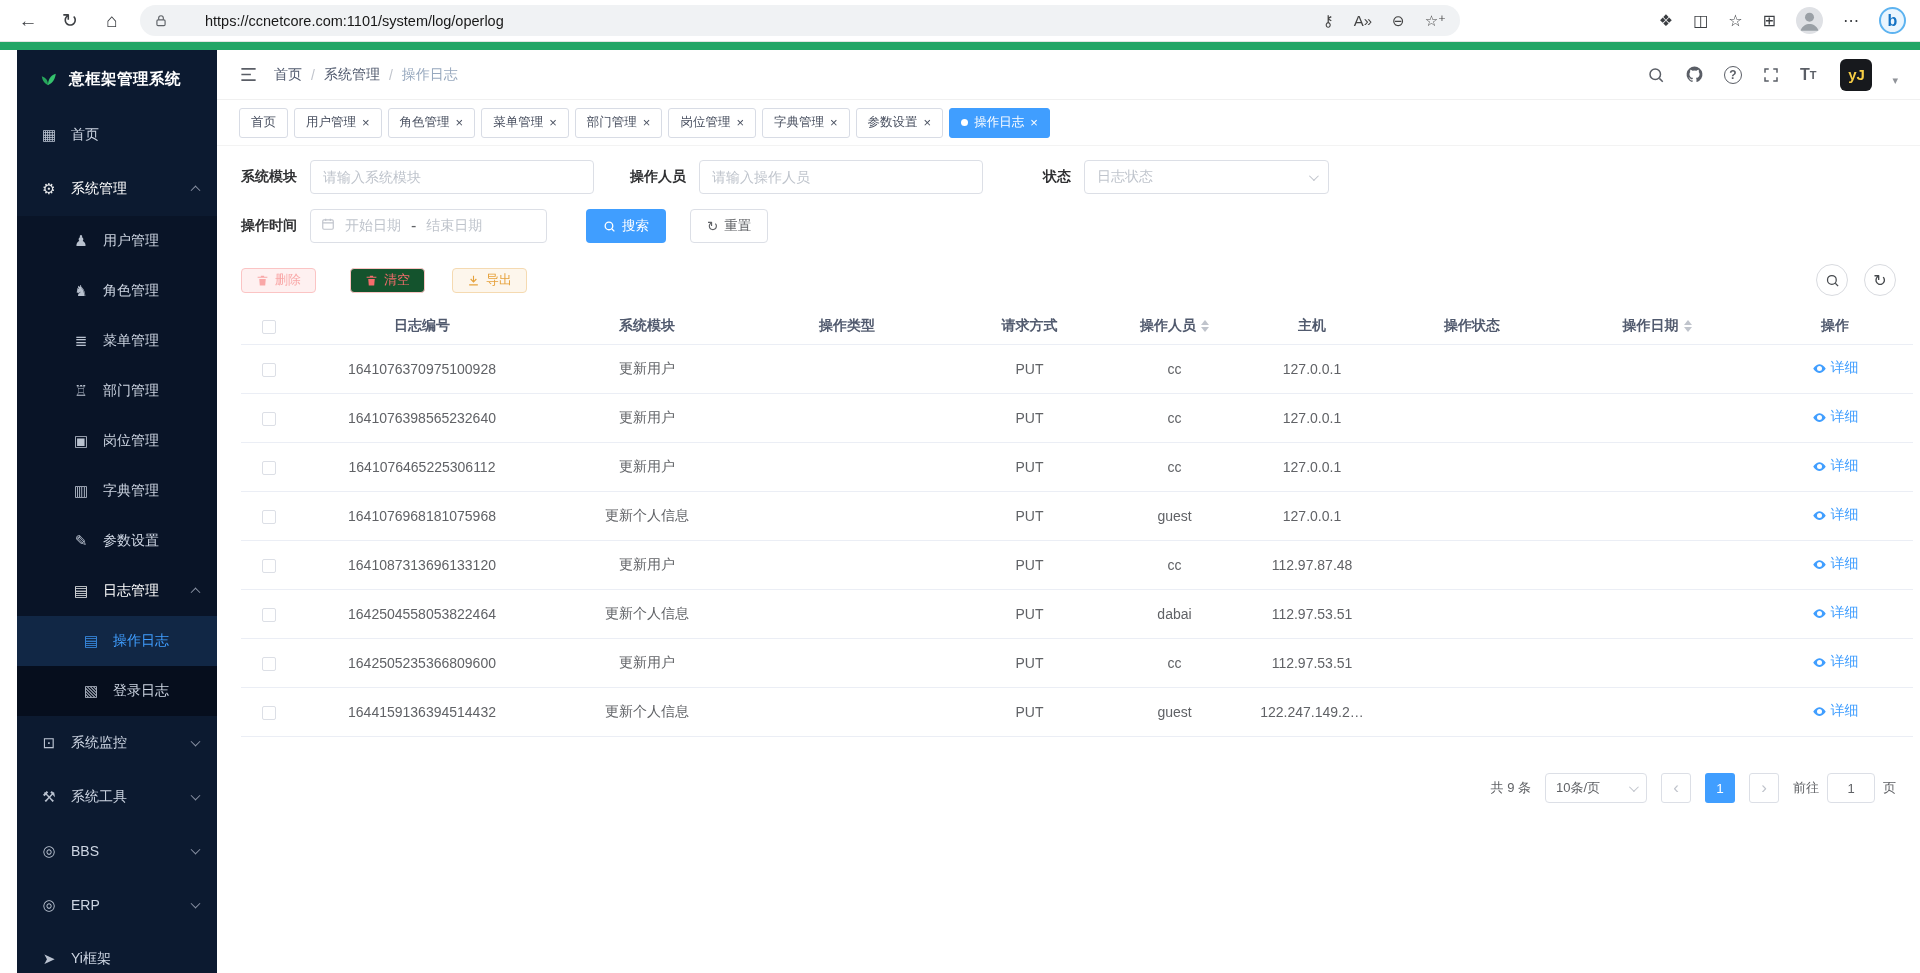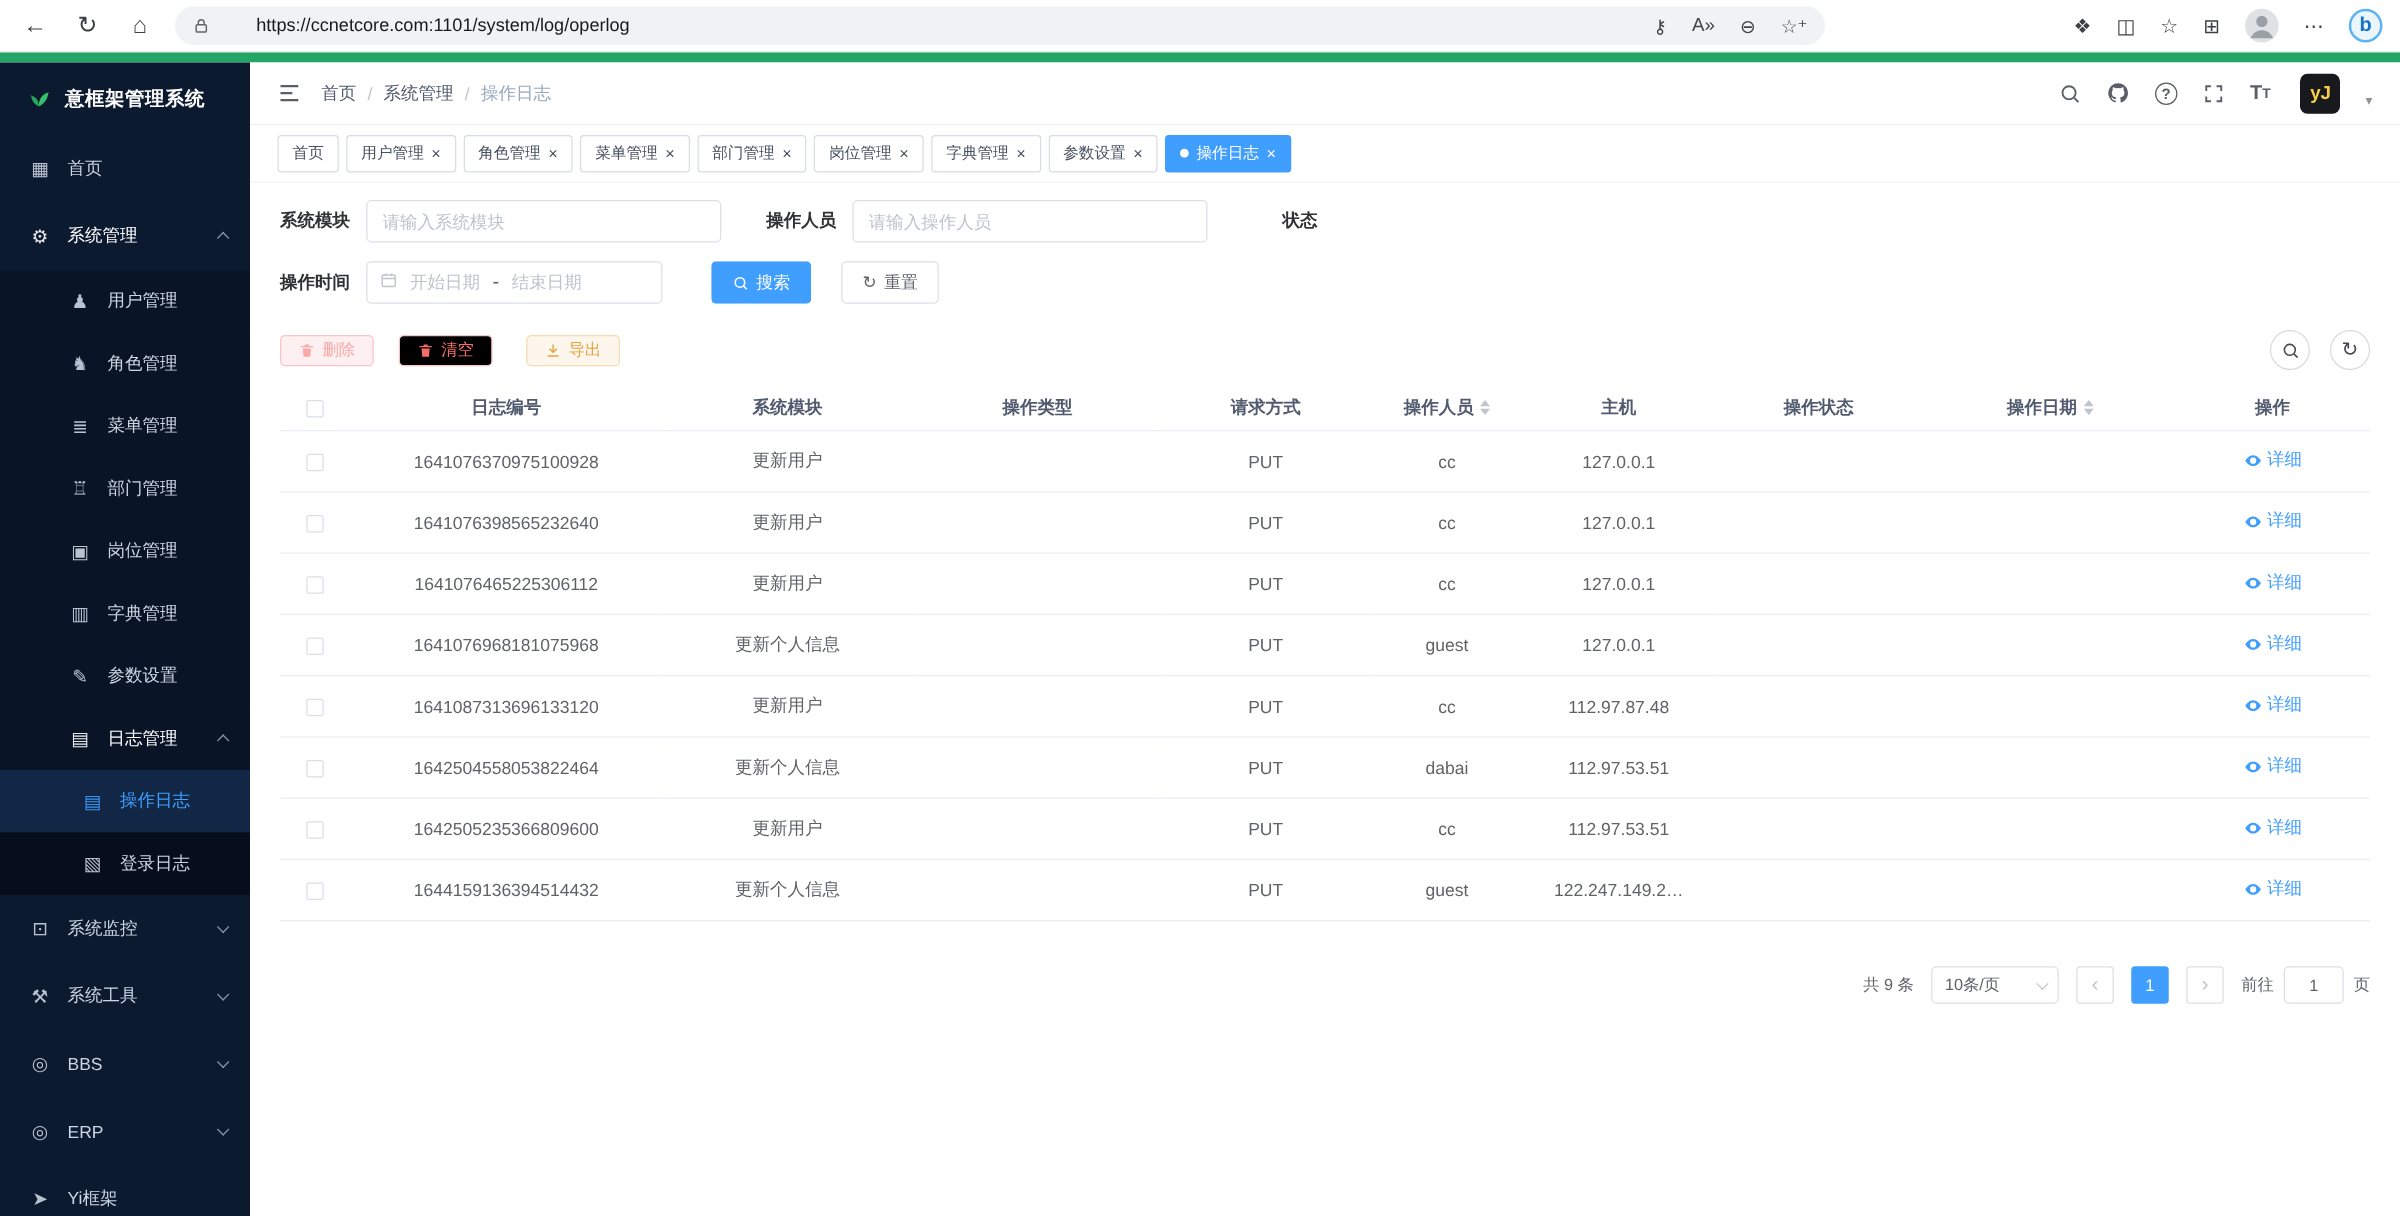--- a/index.html
+++ b/index.html
@@ -12,21 +12,21 @@
   .addr{width:1320px;height:31px;background:#f0f2f4;border-radius:16px;display:flex;align-items:center;padding:0 14px;margin-left:10px;color:#1f1f1f;}
   .addr .lock{color:#5f6368;display:flex;align-items:center;margin-right:9px;}
   .url{font-size:14.5px;color:#181818;flex:1;white-space:nowrap;overflow:hidden;margin-left:28px;}
   .addr-right{display:flex;align-items:center;gap:20px;color:#444;font-size:15px;}
   .chrome-right{display:flex;align-items:center;gap:20px;margin-left:18px;color:#3c3f43;font-size:16px;flex:1;justify-content:flex-end;padding-right:4px;}
   .chrome-right .cicon{cursor:pointer;}
   .avatar-circle{width:27px;height:27px;border-radius:50%;background:#dfe1e5;display:flex;align-items:center;justify-content:center;overflow:hidden;}
   .bing-circle{width:27px;height:27px;border-radius:50%;background:#eaf5fe;border:2px solid #5db3f0;color:#1472c4;font-weight:700;font-size:16px;display:flex;align-items:center;justify-content:center;}
   .theme-strip{height:8px;background:#23a566;width:100%;}
   
-  .app{display:flex;height:923px;}
+  .app{display:flex;height:923px;padding-left:17px;}
   .sidebar{width:200px;background:#0c1a30;height:100%;overflow:hidden;flex:none;}
   .logo-row{height:58px;display:flex;align-items:center;gap:10px;padding-left:20px;}
   .logo-title{color:#ffffff;font-size:15.5px;font-weight:700;letter-spacing:.5px;}
   .menu-item{position:relative;display:flex;align-items:center;gap:12px;color:#cdd5e2;font-size:14px;cursor:pointer;}
   .menu-item.lvl0{height:54px;padding-left:22px;}
   .menu-item.lvl1{height:50px;padding-left:54px;background:#091427;}
   .menu-item.lvl2{height:50px;padding-left:64px;background:#060e1d;}
   .menu-item.hl{color:#ffffff;}
   .menu-item.active{color:#409eff;background:rgba(64,158,255,.10);}
   .mi-icon{width:20px;font-size:15px;display:inline-flex;justify-content:center;color:inherit;opacity:.9;}
@@ -68,21 +68,21 @@
   .f-date{width:237px;height:34px;border:1px solid #dcdfe6;border-radius:4px;padding:0 10px;display:flex;align-items:center;gap:10px;cursor:pointer;color:#c0c4cc;background:#fff;}
   .f-date .sep{color:#606266;}
   .mr36{margin-right:36px;} .mr60{margin-right:60px;}
   .btn{display:inline-flex;align-items:center;gap:6px;border-radius:4px;cursor:pointer;font-size:13.5px;border:1px solid transparent;font-family:inherit;}
   .btn-primary{background:#409eff;color:#fff;height:34px;padding:0 16px;margin-left:39px;}
   .btn-plain{background:#fff;color:#606266;border-color:#dcdfe6;height:34px;padding:0 16px;margin-left:24px;}
   
   .toolbar{display:flex;align-items:center;padding:6px 24px 12px;}
   .btn-sm{height:25px;padding:0 14px;font-size:13px;}
   .btn-danger-disabled{background:#fef0f0;border-color:#fbc4c4;color:#f9a7a7;cursor:not-allowed;}
-  .btn-danger{background:#000000;border-color:#fbc4c4;color:#f56c6c;margin-left:20px;}
+  .btn-danger{background:#14532d;border-color:#fbc4c4;color:#f56c6c;margin-left:34px;}
   .btn-warning{background:#fdf6ec;border-color:#f5dab1;color:#e6a23c;margin-left:27px;}
   .tool-circles{margin-left:auto;display:flex;gap:16px;}
   .circle-btn{width:32px;height:32px;border-radius:50%;border:1px solid #d9dbe0;background:#fff;display:flex;align-items:center;justify-content:center;color:#46494d;cursor:pointer;font-size:16px;}
   
   .table-wrap{padding:0 24px;}
   table{width:100%;border-collapse:collapse;table-layout:fixed;}
   th{padding:9px 0;font-size:14px;font-weight:700;color:#515a6e;border-bottom:1px solid #ebeef5;text-align:center;white-space:nowrap;}
   td{height:49px;border-bottom:1px solid #ebeef5;color:#606266;font-size:14px;text-align:center;white-space:nowrap;overflow:hidden;text-overflow:ellipsis;}
   .cb{width:14px;height:14px;border:1px solid #dcdfe6;border-radius:2px;display:inline-block;background:#fff;cursor:pointer;vertical-align:middle;}
   .sorts{display:inline-flex;flex-direction:column;margin-left:5px;vertical-align:middle;gap:2px;cursor:pointer;}
@@ -314,20 +314,24 @@
         <div class="f-group mr36">
           <label class="f-label">系统模块</label>
           <input class="f-input" placeholder="请输入系统模块" style="">
         </div>
         <div class="f-group mr60">
           <label class="f-label">操作人员</label>
           <input class="f-input" placeholder="请输入操作人员" style="">
         </div>
         <div class="f-group">
           <label class="f-label">状态</label>
+          <div class="f-select">
+            <span class="ph">日志状态</span>
+            <i class="sel-caret"></i>
+          </div>
         </div>
       </div>
       <div class="f-row">
         <div class="f-group">
           <label class="f-label">操作时间</label>
           <div class="f-date">
             <span>
               <svg width="14" height="14" viewBox="0 0 24 24">
                   <rect x="3" y="5" width="18" height="16" rx="2" fill="none" stroke="#c0c4cc" stroke-width="2"></rect>
                   <path d="M3 10h18M8 3v4M16 3v4" stroke="#c0c4cc" stroke-width="2"></path>

